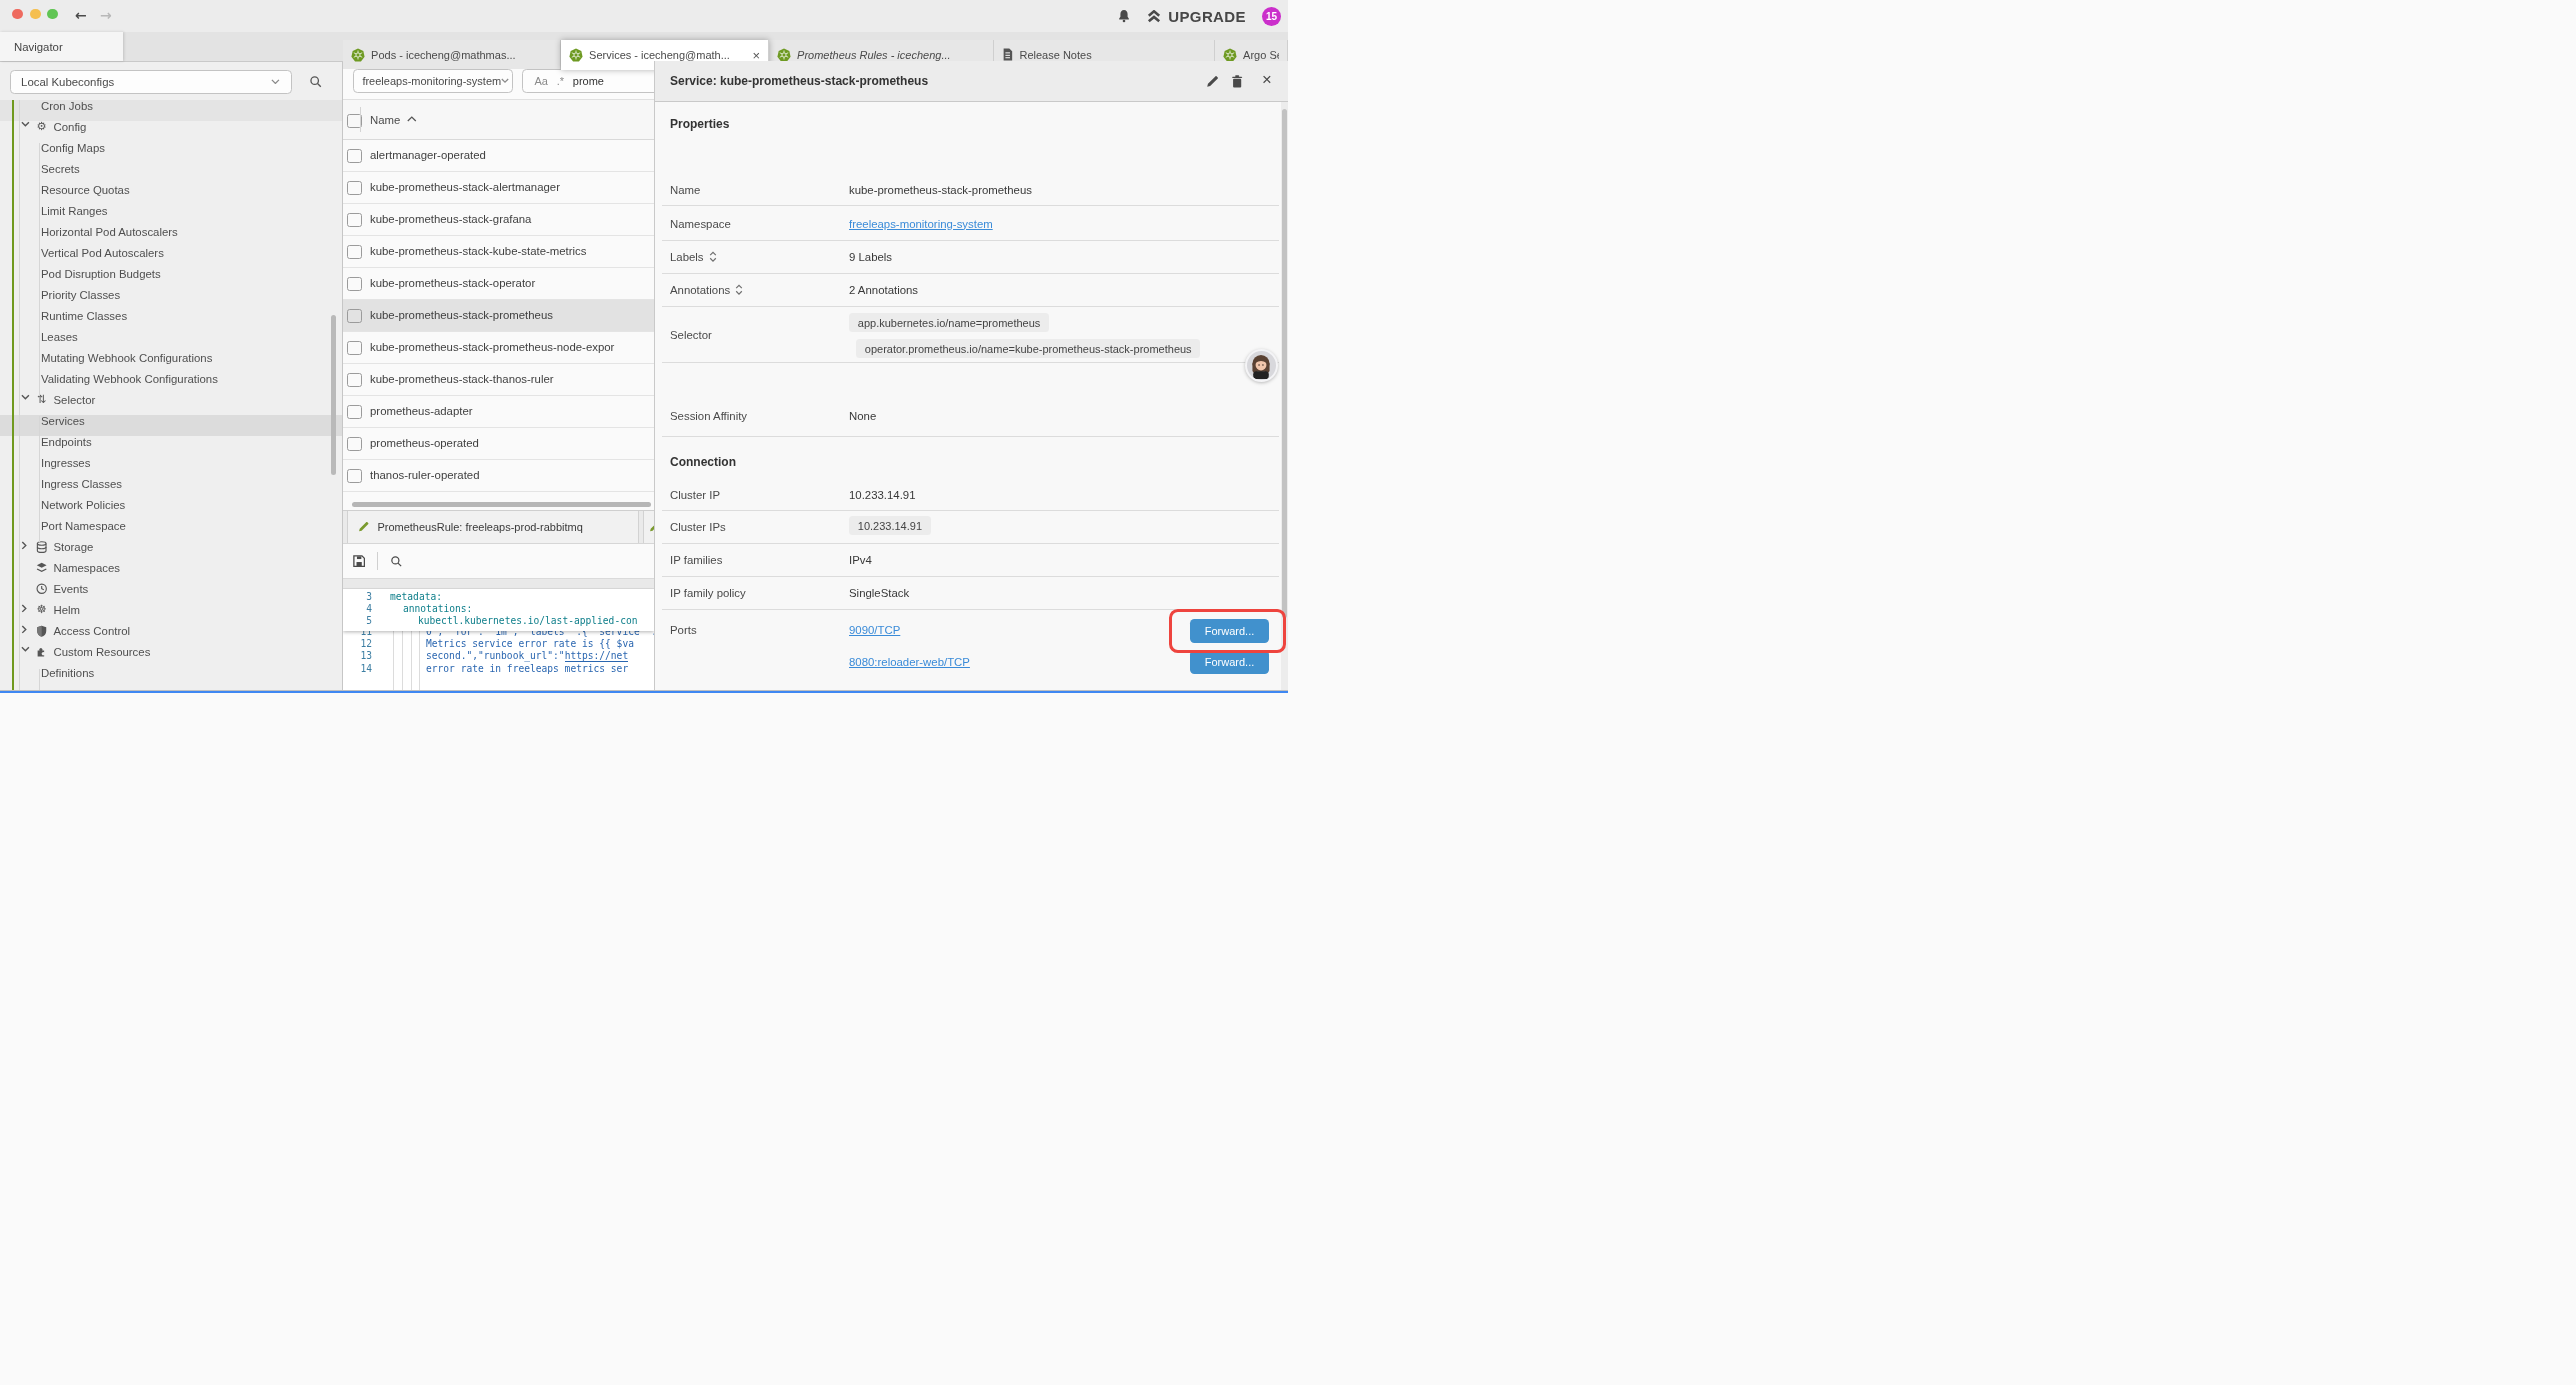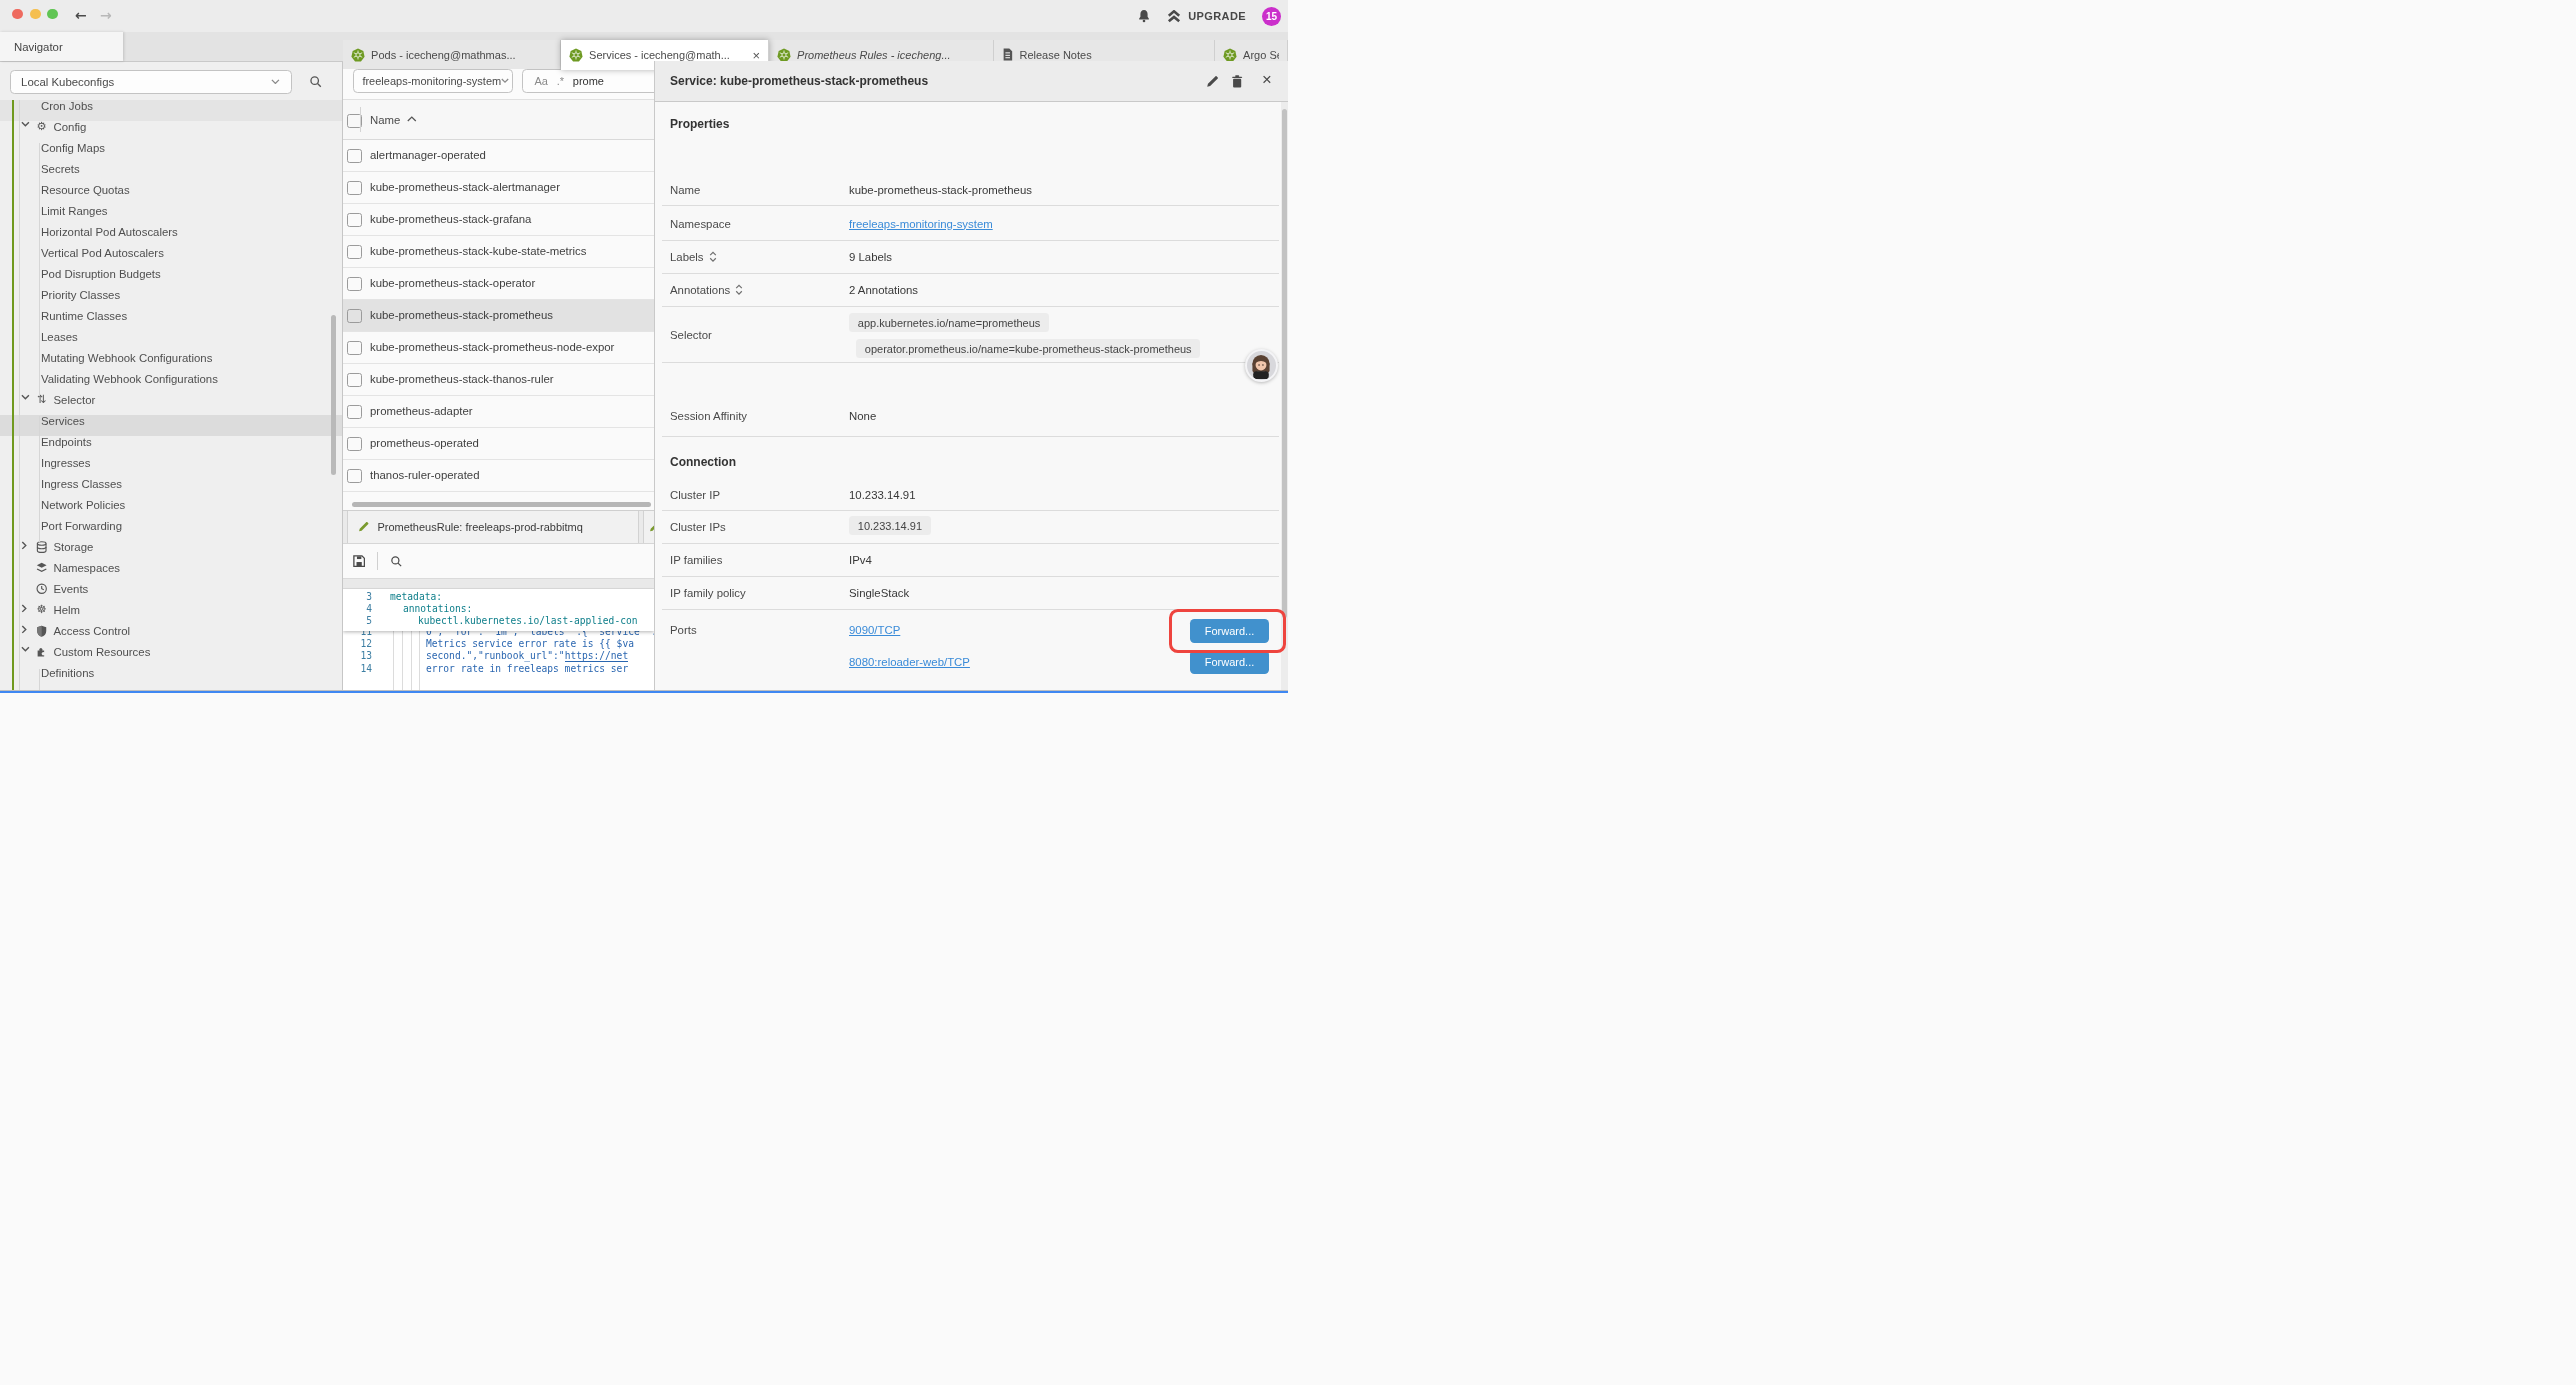--- a/index.html
+++ b/index.html
@@ -4,21 +4,21 @@
 <style>
   html,body{margin:0;padding:0}
   body{width:1288px;height:693px;position:relative;overflow:hidden;
        font-family:"Liberation Sans",sans-serif;background:#fafafa;color:#3c3c3c;}
   svg{display:block}
   
   .titlebar{position:absolute;left:0;top:0;right:0;height:32px;background:#ececec;}
   .light{position:absolute;top:8.8px;width:10.5px;height:10.5px;border-radius:50%}
   .navarrow{position:absolute;top:7px;font-size:14px;font-weight:bold;font-family:"DejaVu Sans",sans-serif}
   .tb-right{position:absolute;right:0;top:0;height:32px;display:flex;align-items:center;gap:16px;padding-right:7px}
-  .upgrade{display:flex;align-items:center;gap:7px;font-size:11px;letter-spacing:0.4px;color:#474747;font-weight:600}
+  .upgrade{display:flex;align-items:center;gap:7px;font-size:15px;letter-spacing:0.4px;color:#474747;font-weight:600}
   .badge{width:19px;height:19px;border-radius:50%;color:#fff;font-size:10px;display:flex;align-items:center;justify-content:center;font-weight:600}
   
   .tabstrip{position:absolute;left:0;top:32px;right:0;height:30px;background:#e3e3e3;border-bottom:0.9px solid #c9c9c9;box-sizing:border-box;z-index:20}
   .navtab{position:absolute;left:0;top:0;width:123px;height:29px;background:#f5f5f5;box-shadow:0.9px 0 2.6px rgba(0,0,0,.15);
           display:flex;align-items:center;padding-left:14px;font-size:11.4px;color:#444;box-sizing:border-box}
   .tabs{position:absolute;left:343px;top:8px;right:0;height:29px;display:flex}
   .tab{height:29px;display:flex;align-items:center;gap:6.1px;padding:0 8px;box-sizing:border-box;background:#e7e7e7;
        border-right:0.9px solid #cfcfcf;font-size:11px;color:#4a4a4a;white-space:nowrap;overflow:hidden;flex:none}
   .tab.active{background:#fff;box-shadow:0 0 6.1px rgba(0,0,0,.3);z-index:2;height:30px}
   .tab .lbl{overflow:hidden;text-overflow:clip;flex:1 1 auto}
@@ -301,21 +301,21 @@
       <div class="tree-row child">
         <span>Ingresses</span>
       </div>
       <div class="tree-row child">
         <span>Ingress Classes</span>
       </div>
       <div class="tree-row child">
         <span>Network Policies</span>
       </div>
       <div class="tree-row child">
-        <span>Port Forwarding</span>
+        <span>Port Namespace</span>
       </div>
       <div class="tree-row group">
         <span class="chev">
           <svg viewBox="0 0 7 10" width="6.1" height="8.8" fill="none" stroke="#555" stroke-width="1.6">
             <polyline points="1.5,1 5.5,5 1.5,9"></polyline>
           </svg>
         </span>
         <span class="ticon">
           <svg viewBox="0 0 14 15" width="11.4" height="12.3" fill="none" stroke="#555" stroke-width="1.4">
             <ellipse cx="7" cy="3" rx="5.3" ry="2.1"></ellipse>

